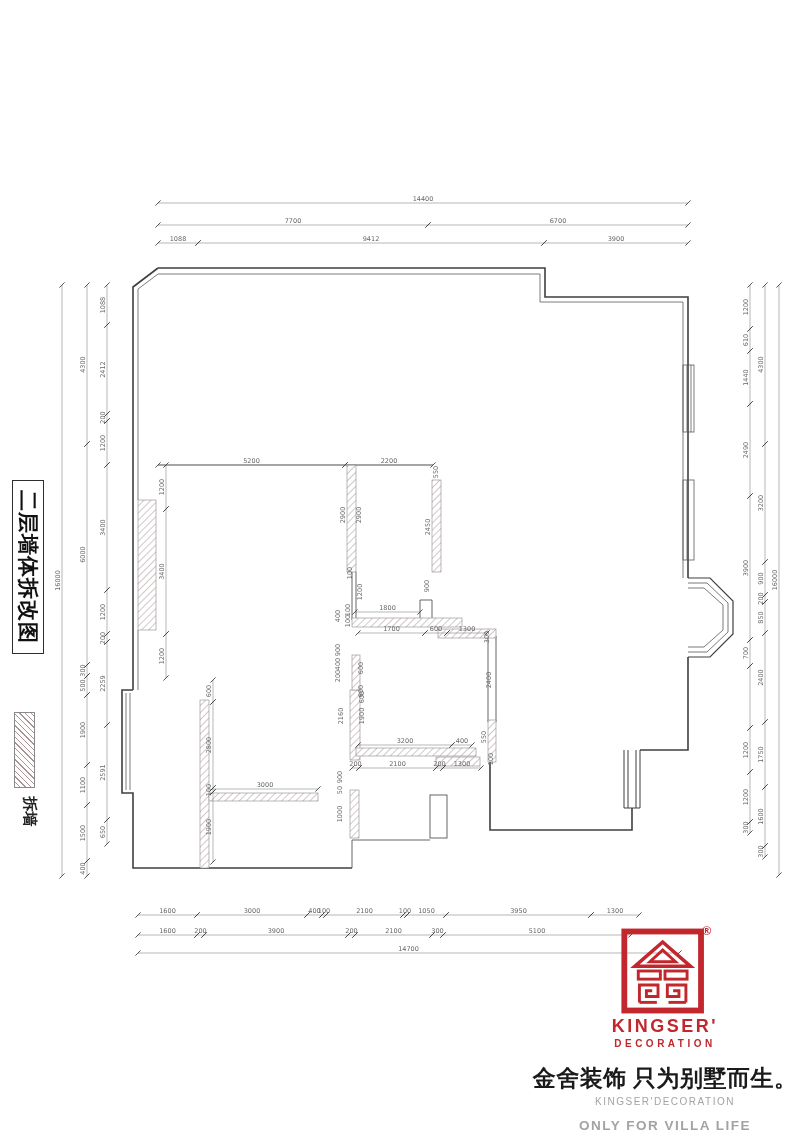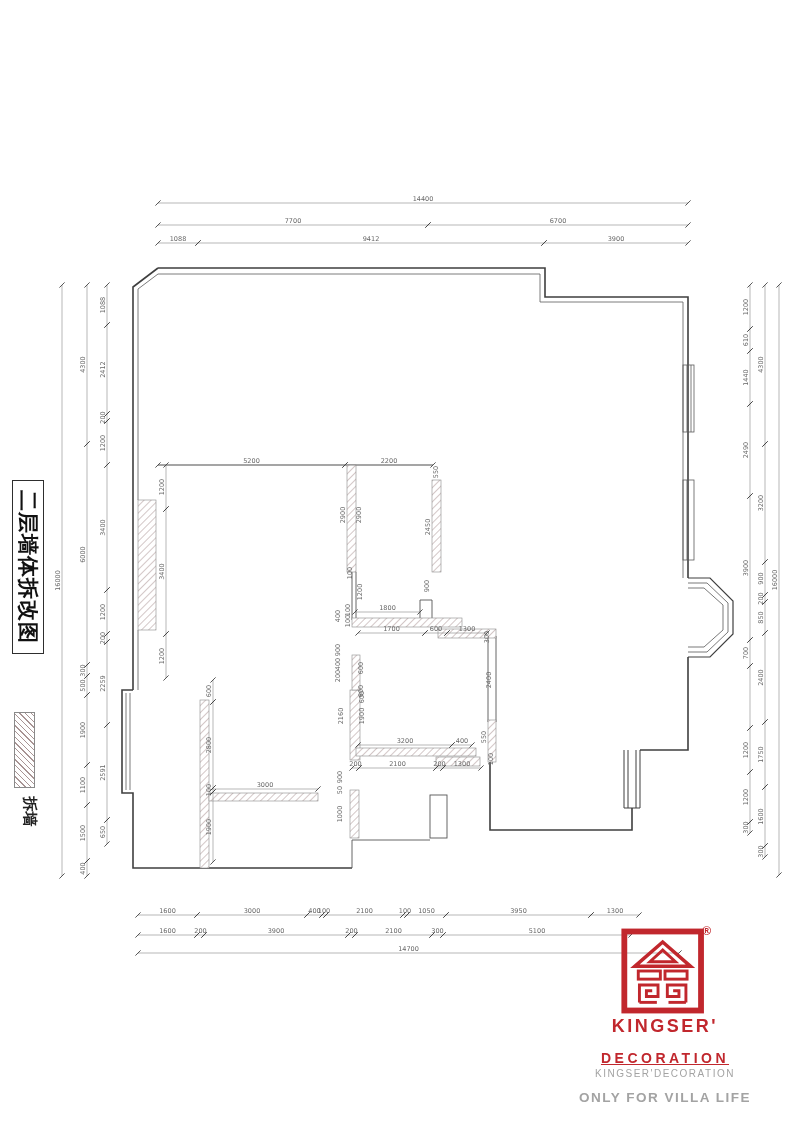--- a/index.html
+++ b/index.html
@@ -21,21 +21,21 @@
   .legend .lab{margin-top:14px;margin-left:2px;width:19px;text-align:center;}
   .legend .lab span{display:inline-block;transform:rotate(90deg);white-space:nowrap;
      font-size:15px;color:#222;font-family:"Liberation Serif", serif;font-weight:bold;}
 
   
   .logo-block{position:absolute;left:540px;top:928px;width:250px;height:190px;
      display:flex;flex-direction:column;align-items:center;}
   .logo-mark{position:relative;width:96px;height:86px;}
   .logo-mark .reg{position:absolute;right:2px;top:-4px;font-size:12px;font-weight:bold;}
   .brand1{font-size:18px;font-weight:bold;letter-spacing:2.5px;margin-top:2px;text-align:right;}
-  .brand2{font-size:14px;font-weight:bold;letter-spacing:3.5px;margin-top:13px;text-decoration:underline;}
+  .brand2{font-size:10px;font-weight:bold;letter-spacing:3.5px;margin-top:1px;}
   .tagline{font-family:"Liberation Serif", serif;font-weight:bold;font-size:23px;
      color:#1a1a1a;margin-top:14px;white-space:nowrap;letter-spacing:0.5px;}
   .gray1{color:#a3a3a3;font-size:10px;font-weight:normal;letter-spacing:1.5px;margin-top:2px;}
   .gray2{color:#a3a3a3;font-size:13.5px;font-weight:bold;letter-spacing:1.5px;margin-top:11px;}
 </style>
 </head>
 <body>
 
 <div class="sheet">
 
@@ -431,16 +431,17 @@
           <path d="M18,64 L18,49 L34,49 L34,59 L24,59 L24,54 L29,54" stroke-width="2.5"></path>
           <path d="M58,64 L58,49 L42,49 L42,59 L52,59 L52,54 L47,54" stroke-width="2.5"></path>
           <line x1="18" y1="64" x2="33" y2="64" stroke-width="2.5"></line>
           <line x1="43" y1="64" x2="58" y2="64" stroke-width="2.5"></line>
         </g>
       </svg>
       <span class="reg" style="color: rgb(193, 39, 45);">®</span>
     </div>
     <div class="brand1" style="color: rgb(193, 39, 45);">KINGSER'</div>
     <div class="brand2" style="color: rgb(193, 39, 45);">DECORATION</div>
+    <div class="tagline">金舍装饰 只为别墅而生。</div>
     <div class="gray1" style="color: rgb(163, 163, 163);">KINGSER'DECORATION</div>
     <div class="gray2" style="color: rgb(163, 163, 163);">ONLY FOR VILLA LIFE</div>
   </div>
 </div>
 
 </body></html>

